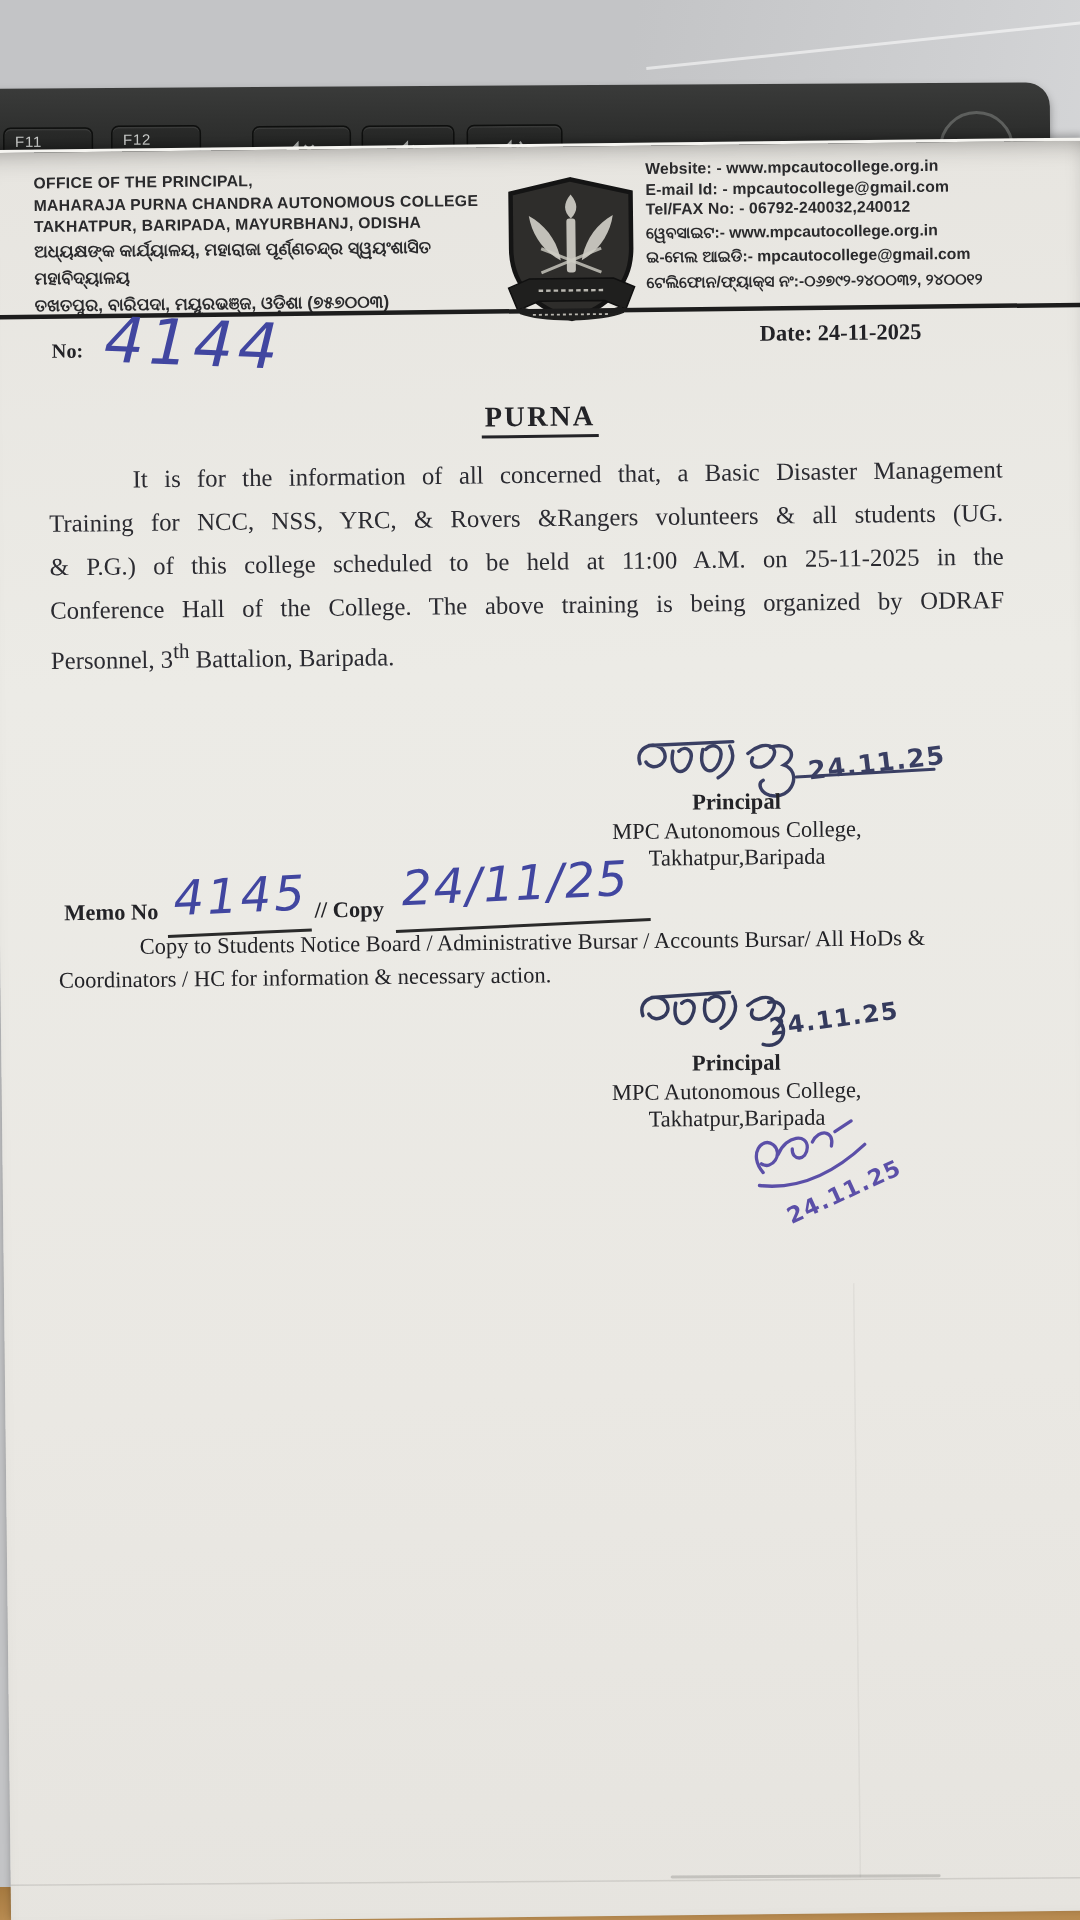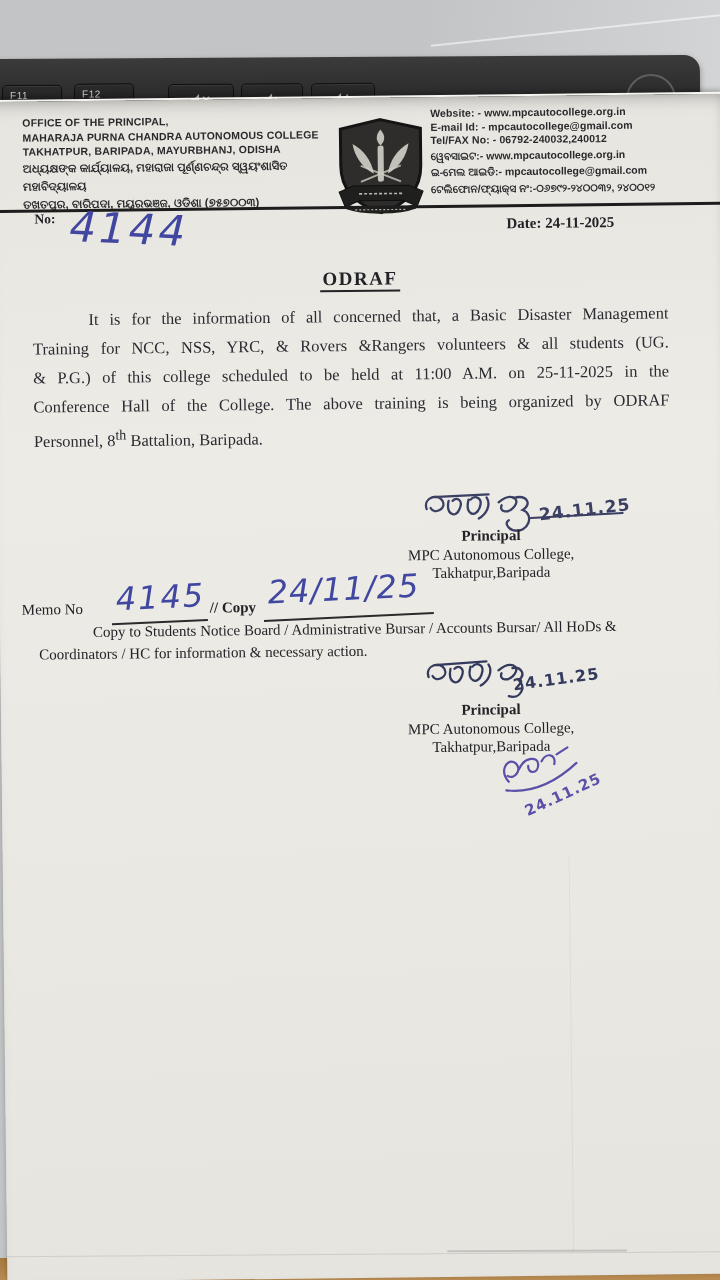--- a/index.html
+++ b/index.html
@@ -42,42 +42,42 @@
   .hl{font-weight:bold;color:#2a2a2c;}
   .hdr-left{left:28px;top:14px;width:310px;}
   .hdr-left .en{font-size:10.5px;line-height:14.5px;letter-spacing:.2px;}
   .hdr-left .od{font-size:11.5px;line-height:18px;font-weight:bold;}
   .hdr-right{left:436px;top:10px;width:286px;}
   .hdr-right .en{font-size:10.5px;line-height:13.5px;letter-spacing:.1px;}
   .hdr-right .od{font-size:10.5px;line-height:16.5px;font-weight:bold;}
   .rule{left:0;top:108px;width:728px;height:3px;background:#1d1d1d;}
 
   .serif{font-family:"Liberation Serif",serif;color:#232327;}
-  .ref-no{left:39px;top:110px;font-size:13.5px;font-weight:bold;}
+  .ref-no{left:39px;top:125px;font-size:13.5px;font-weight:bold;}
   .ref-date{left:511px;top:119px;font-size:15px;font-weight:bold;}
   .hand{font-family:"DejaVu Sans",sans-serif;color:#4146a0;}
   .no-value{left:74px;top:104px;font-size:42px;transform:rotate(3deg);letter-spacing:3px;font-style:italic;}
 
   .title-row{left:0;top:170px;width:728px;text-align:center;}
   .title-row span{font-size:19px;font-weight:bold;letter-spacing:1.5px;
         border-bottom:2.5px solid #232327;padding:0 2px 1px 2px;}
 
   .para{left:36px;top:204px;width:636px;font-size:16.5px;line-height:29px;color:#2b2b31;}
   .pline{text-align:justify;text-align-last:justify;height:29px;overflow:hidden;}
   .pind{padding-left:56px;width:580px;}
   sup{font-size:14px;}
 
   .sigblock{width:220px;text-align:center;}
   .sig1{left:382px;top:430px;}
   .sig2{left:380px;top:604px;}
   .sigblock .t{font-size:15px;font-weight:bold;line-height:19px;}
   .sigblock .o{font-size:15px;line-height:18px;}
   .sigdate{font-size:17px;font-weight:bold;letter-spacing:1px;}
 
-  .memo-label{left:22px;top:500px;font-size:15px;font-weight:normal;}
+  .memo-label{left:43px;top:500px;font-size:15px;font-weight:bold;}
   .memo-value{left:116px;top:478px;font-size:32px;transform:rotate(-2deg);font-style:italic;letter-spacing:2px;}
   .memo-uline{position:absolute;background:#2a2a2a;height:2px;}
   .memo-datelabel{left:210px;top:500px;font-size:15px;font-weight:bold;}
   .memo-datevalue{left:268px;top:472px;font-size:32px;transform:rotate(-2deg);font-style:italic;letter-spacing:1px;}
   .copy1{left:93px;top:523px;font-size:15px;}
   .copy2{left:39px;top:545px;font-size:15px;}
 
   .crease-h{left:0;top:1156px;width:728px;height:1px;background:rgba(40,40,40,.12);transform:rotate(.25deg);}
   .crease-h2{left:440px;top:1154px;width:180px;height:2px;background:rgba(40,40,40,.18);border-radius:2px;transform:rotate(.4deg);}
   .crease-v{left:566px;top:760px;width:1px;height:396px;background:rgba(40,40,40,.05);}
@@ -156,29 +156,29 @@
       <div class="od hl">ଟେଲିଫୋନ/ଫ୍ୟାକ୍ସ ନଂ:-୦୬୭୯୨-୨୪୦୦୩୨, ୨୪୦୦୧୨</div>
     </div>
 
     <div class="abs rule"></div>
 
     <div class="abs serif ref-no">No:</div>
     <div class="abs hand no-value">4144</div>
     <div class="abs serif ref-date">Date: 24-11-2025</div>
 
     <div class="abs title-row serif">
-      <span>ODRAF</span>
+      <span>PURNA</span>
     </div>
 
     <div class="abs para serif">
       <div class="pline pind">It is for the information of all concerned that, a Basic Disaster Management</div>
       <div class="pline">Training for NCC, NSS, YRC, &amp; Rovers &amp;Rangers volunteers &amp; all students (UG.</div>
       <div class="pline">&amp; P.G.) of this college scheduled to be held at 11:00 A.M. on 25-11-2025 in the</div>
       <div class="pline">Conference Hall of the College. The above training is being organized by ODRAF</div>
-      <div><span>Personnel, 8</span><sup>th</sup><span> Battalion, Baripada.</span></div>
+      <div><span>Personnel, 3</span><sup>th</sup><span> Battalion, Baripada.</span></div>
     </div>
 
     <svg class="abs" style="left:420px;top:394px;" width="215" height="56" viewBox="0 0 215 56">
       <g fill="none" stroke="#3a3f63" stroke-width="2.3" stroke-linecap="round">
         <path d="M8 18 C4 6 20 2 24 10 C28 18 16 24 12 17 M14 6 L70 4"></path>
         <path d="M30 10 C27 24 37 28 41 18 C45 9 38 6 34 10"></path>
         <path d="M50 9 C46 24 57 28 61 17 C65 7 56 4 52 9"></path>
         <path d="M68 7 C73 15 67 24 60 28"></path>
         <path d="M80 12 C92 2 102 8 96 16 C90 24 80 22 83 15"></path>
         <path d="M95 8 C108 4 114 14 104 20 C116 24 110 44 94 40 C88 38 86 32 90 30"></path>

